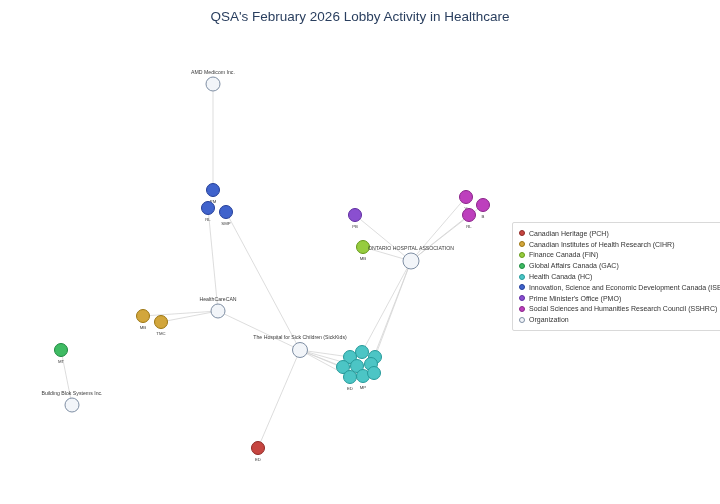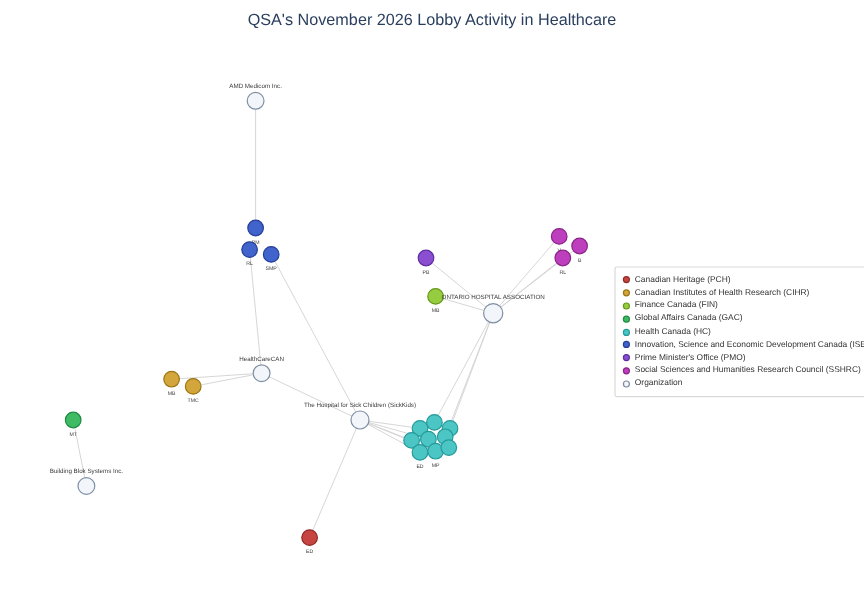--- a/index.html
+++ b/index.html
@@ -23,21 +23,21 @@
   }
   .legend-dot{
     width:6px;height:6px;border-radius:50%;flex:0 0 auto;box-sizing:border-box;
   }
   svg text{font-family:"Liberation Sans",sans-serif;}
 </style>
 </head>
 <body>
 
 <div class="frame">
-  <div class="chart-title">QSA's November 2026 Lobby Activity in Healthcare</div>
+  <div class="chart-title">QSA's February 2026 Lobby Activity in Healthcare</div>
   <svg class="graph-svg" id="graph" width="720" height="504" viewBox="0 0 720 504">
       <line x1="213" y1="84" x2="213" y2="190" stroke="#d4d4d4" stroke-width="0.8"></line>
       <line x1="208" y1="208" x2="218" y2="311" stroke="#d4d4d4" stroke-width="0.8"></line>
       <line x1="226" y1="212" x2="300" y2="350" stroke="#d4d4d4" stroke-width="0.8"></line>
       <line x1="218" y1="311" x2="143" y2="316" stroke="#d4d4d4" stroke-width="0.8"></line>
       <line x1="218" y1="311" x2="161" y2="322" stroke="#d4d4d4" stroke-width="0.8"></line>
       <line x1="218" y1="311" x2="300" y2="350" stroke="#d4d4d4" stroke-width="0.8"></line>
       <line x1="411" y1="261" x2="355" y2="215" stroke="#d4d4d4" stroke-width="0.8"></line>
       <line x1="411" y1="261" x2="363" y2="247" stroke="#d4d4d4" stroke-width="0.8"></line>
       <line x1="411" y1="261" x2="466" y2="197" stroke="#d4d4d4" stroke-width="0.8"></line>

